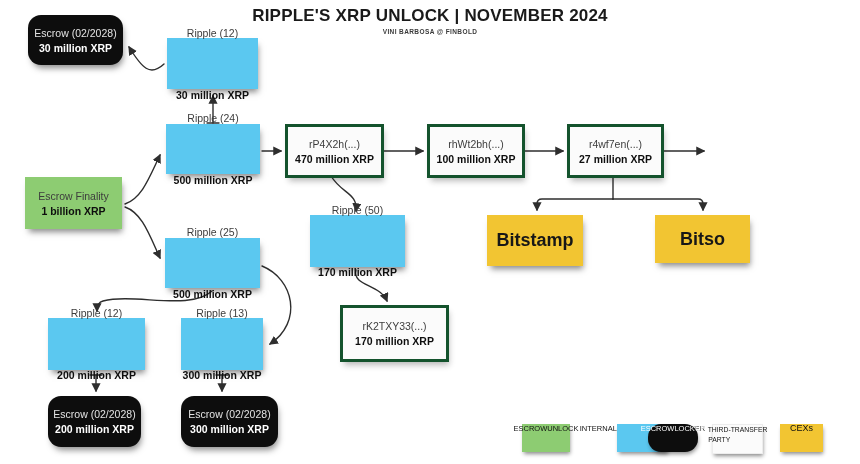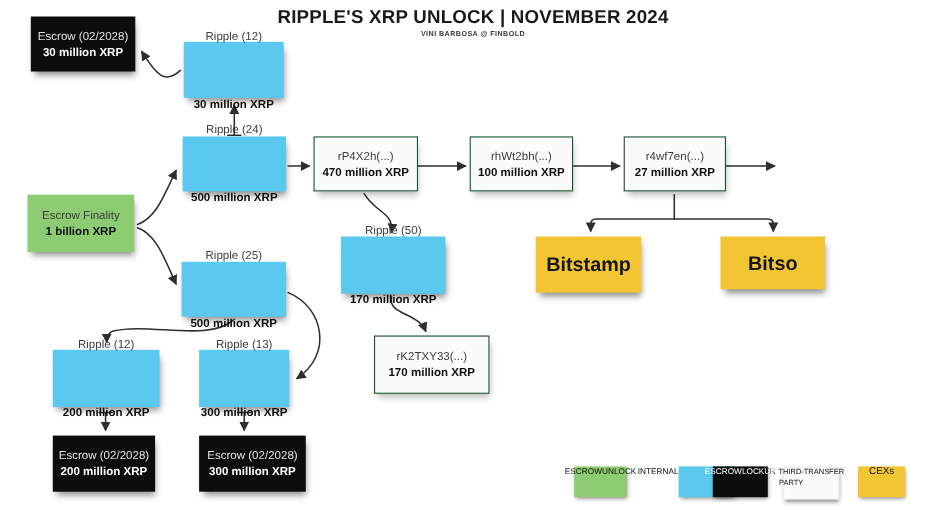--- a/index.html
+++ b/index.html
@@ -18,22 +18,22 @@
   svg.wires{position:absolute;left:0;top:0;z-index:1;}
   .node{
     position:absolute;z-index:2;display:flex;flex-direction:column;
     justify-content:center;align-items:center;text-align:center;gap:1px;
     box-shadow:2px 5px 6px -2px rgba(25,25,25,.5);
   }
   .node .l1{font-size:10.5px;color:#3d3d3d;line-height:14px;}
   .node .l2{font-size:10.5px;font-weight:700;color:#0e0e0e;line-height:14px;}
   .blue{background:#5bc8f0;gap:48px;}
   .green{background:#8dcc72;}
-  .white{background:#fbfbfb;border:1px solid #14532d;box-shadow:2px 5px 6px -2px rgba(25,25,25,.3);}
-  .black{background:#0d0d0d;}
+  .white{background:#fbfbfb;border:3px solid #14532d;box-shadow:2px 5px 6px -2px rgba(25,25,25,.3);}
+  .black{background:#0d0d0d;border-radius:13px;}
   .black .l1{color:#e3e3e3;}
   .black .l2{color:#ffffff;}
   .yellow{background:#f2c532;}
   .cex .l2{font-size:18px;line-height:21px;color:#171717;}
   .cex.two-line .l2{font-size:15px;line-height:18px;}
   .legend-box{
     position:absolute;z-index:2;display:flex;
     justify-content:center;text-align:center;
     font-weight:400;box-shadow:1px 3px 4px -1px rgba(0,0,0,.45);
   }

